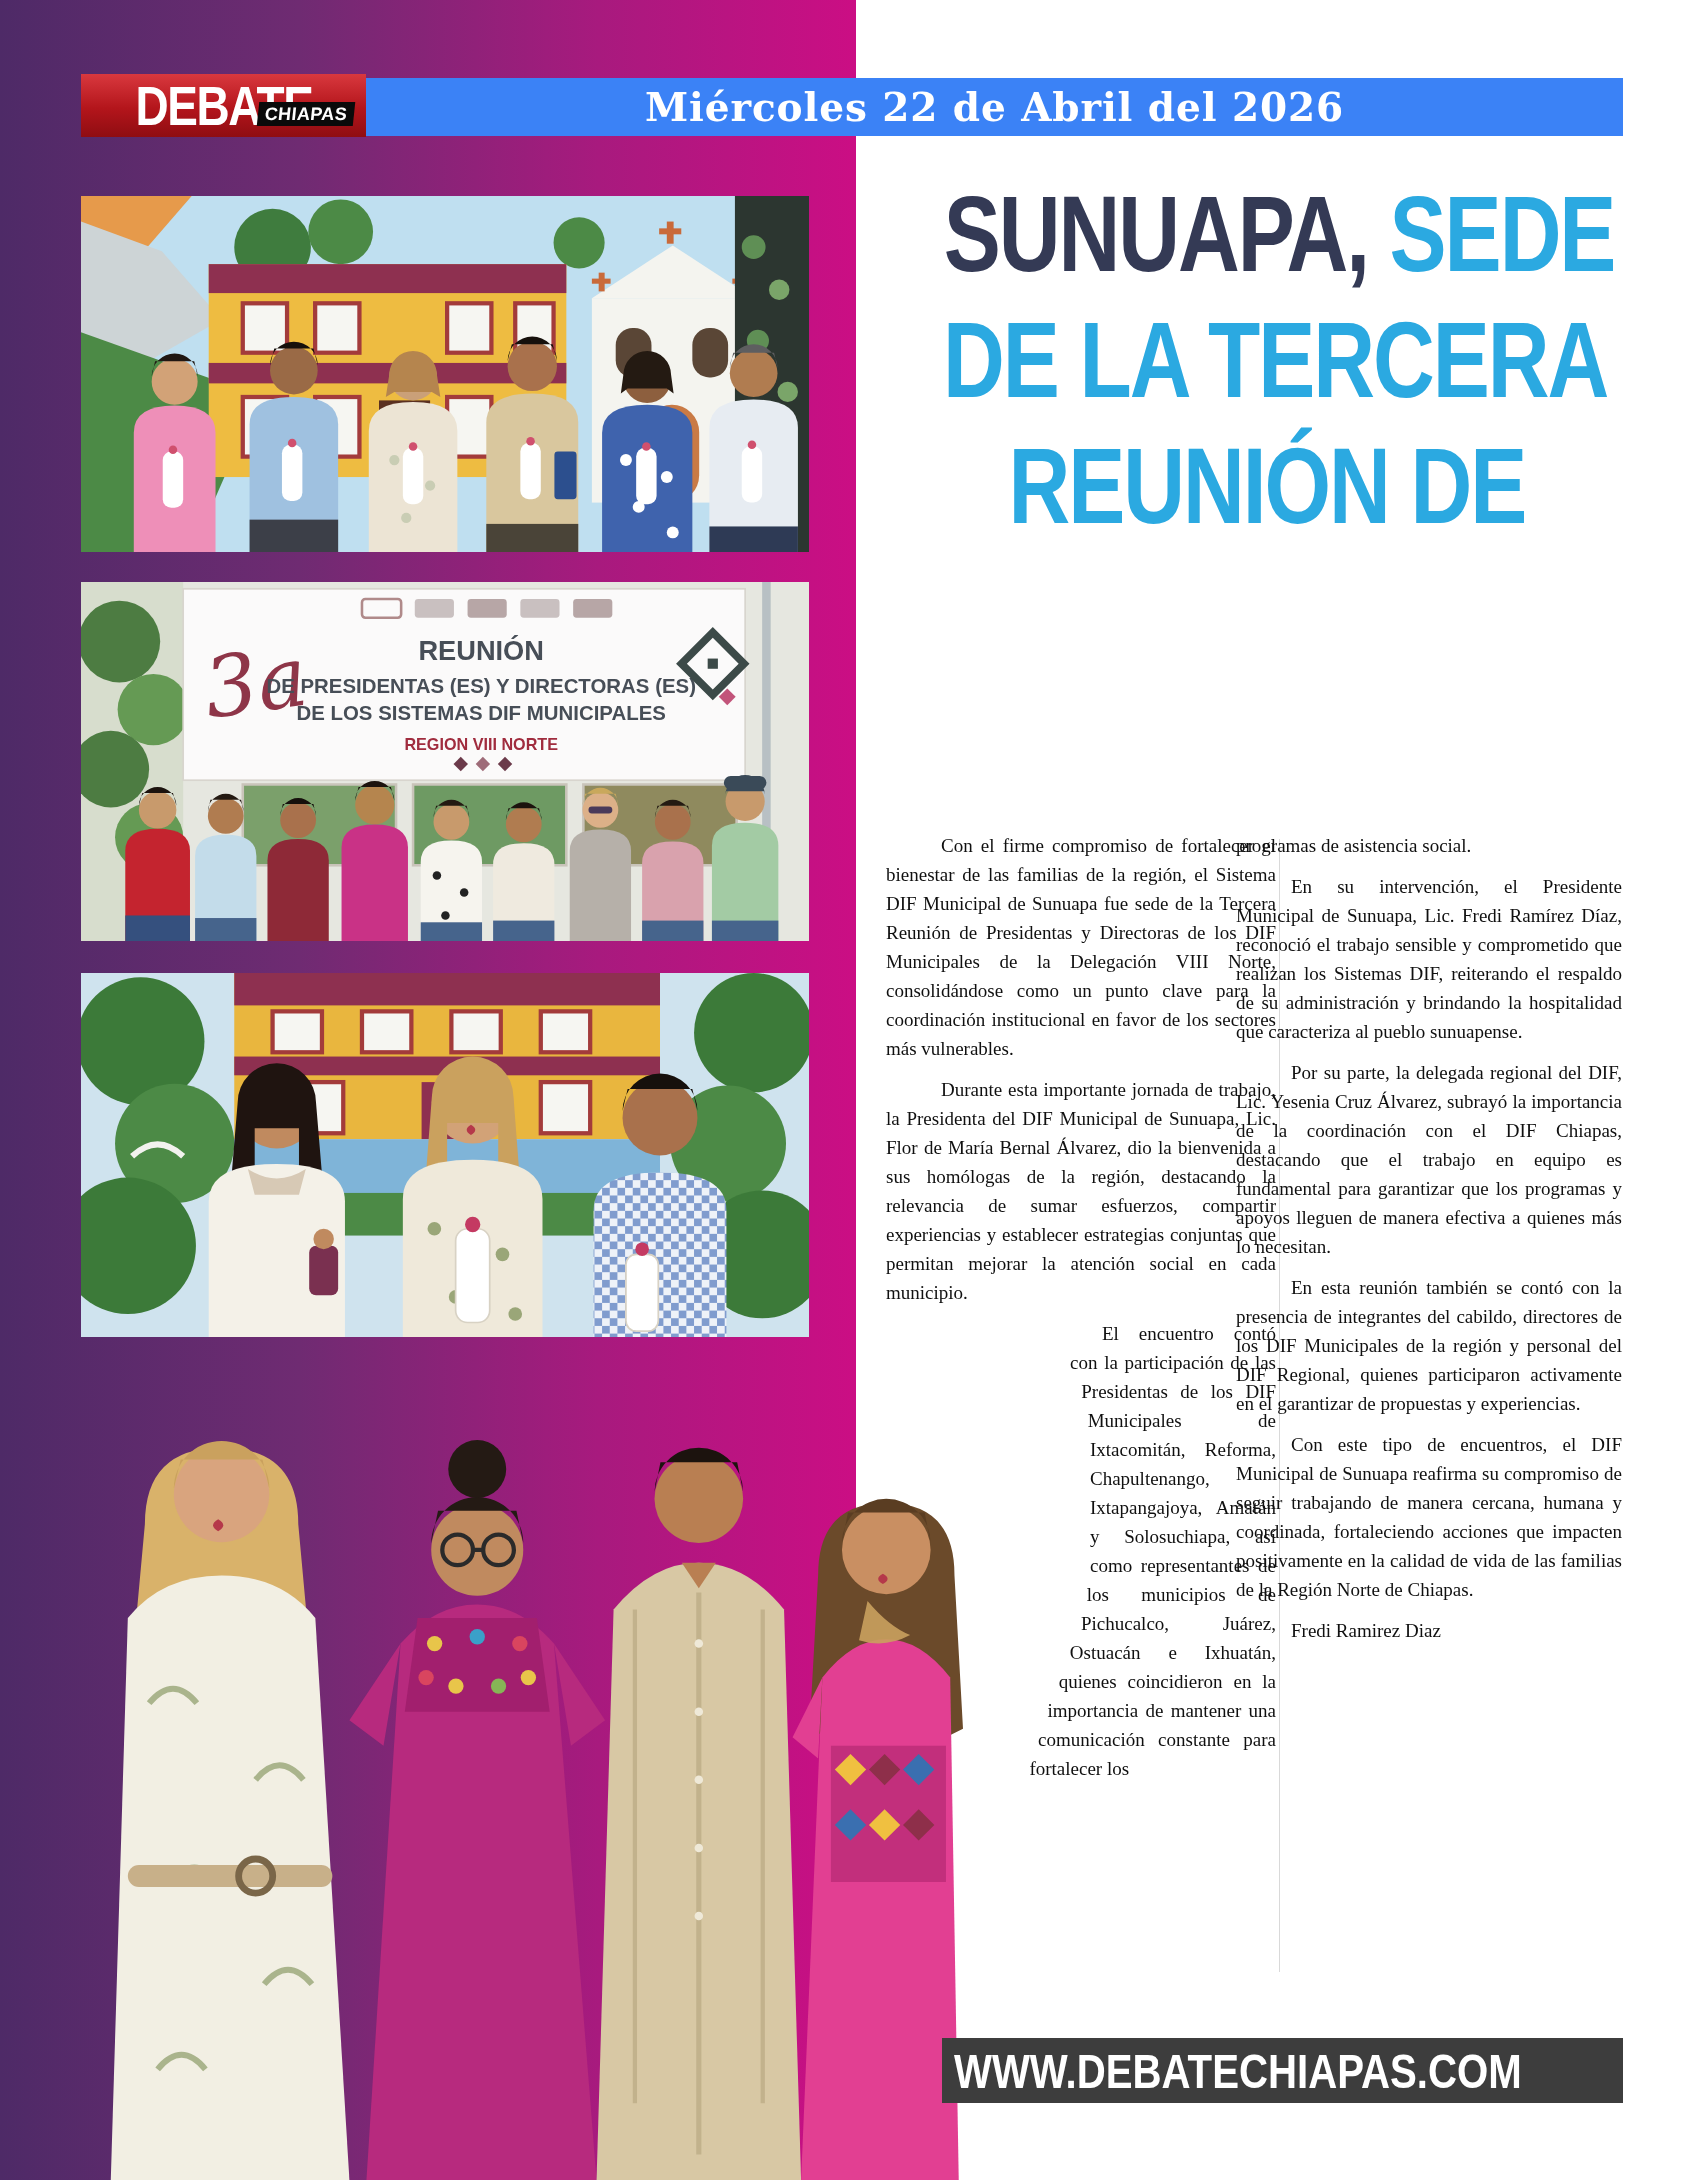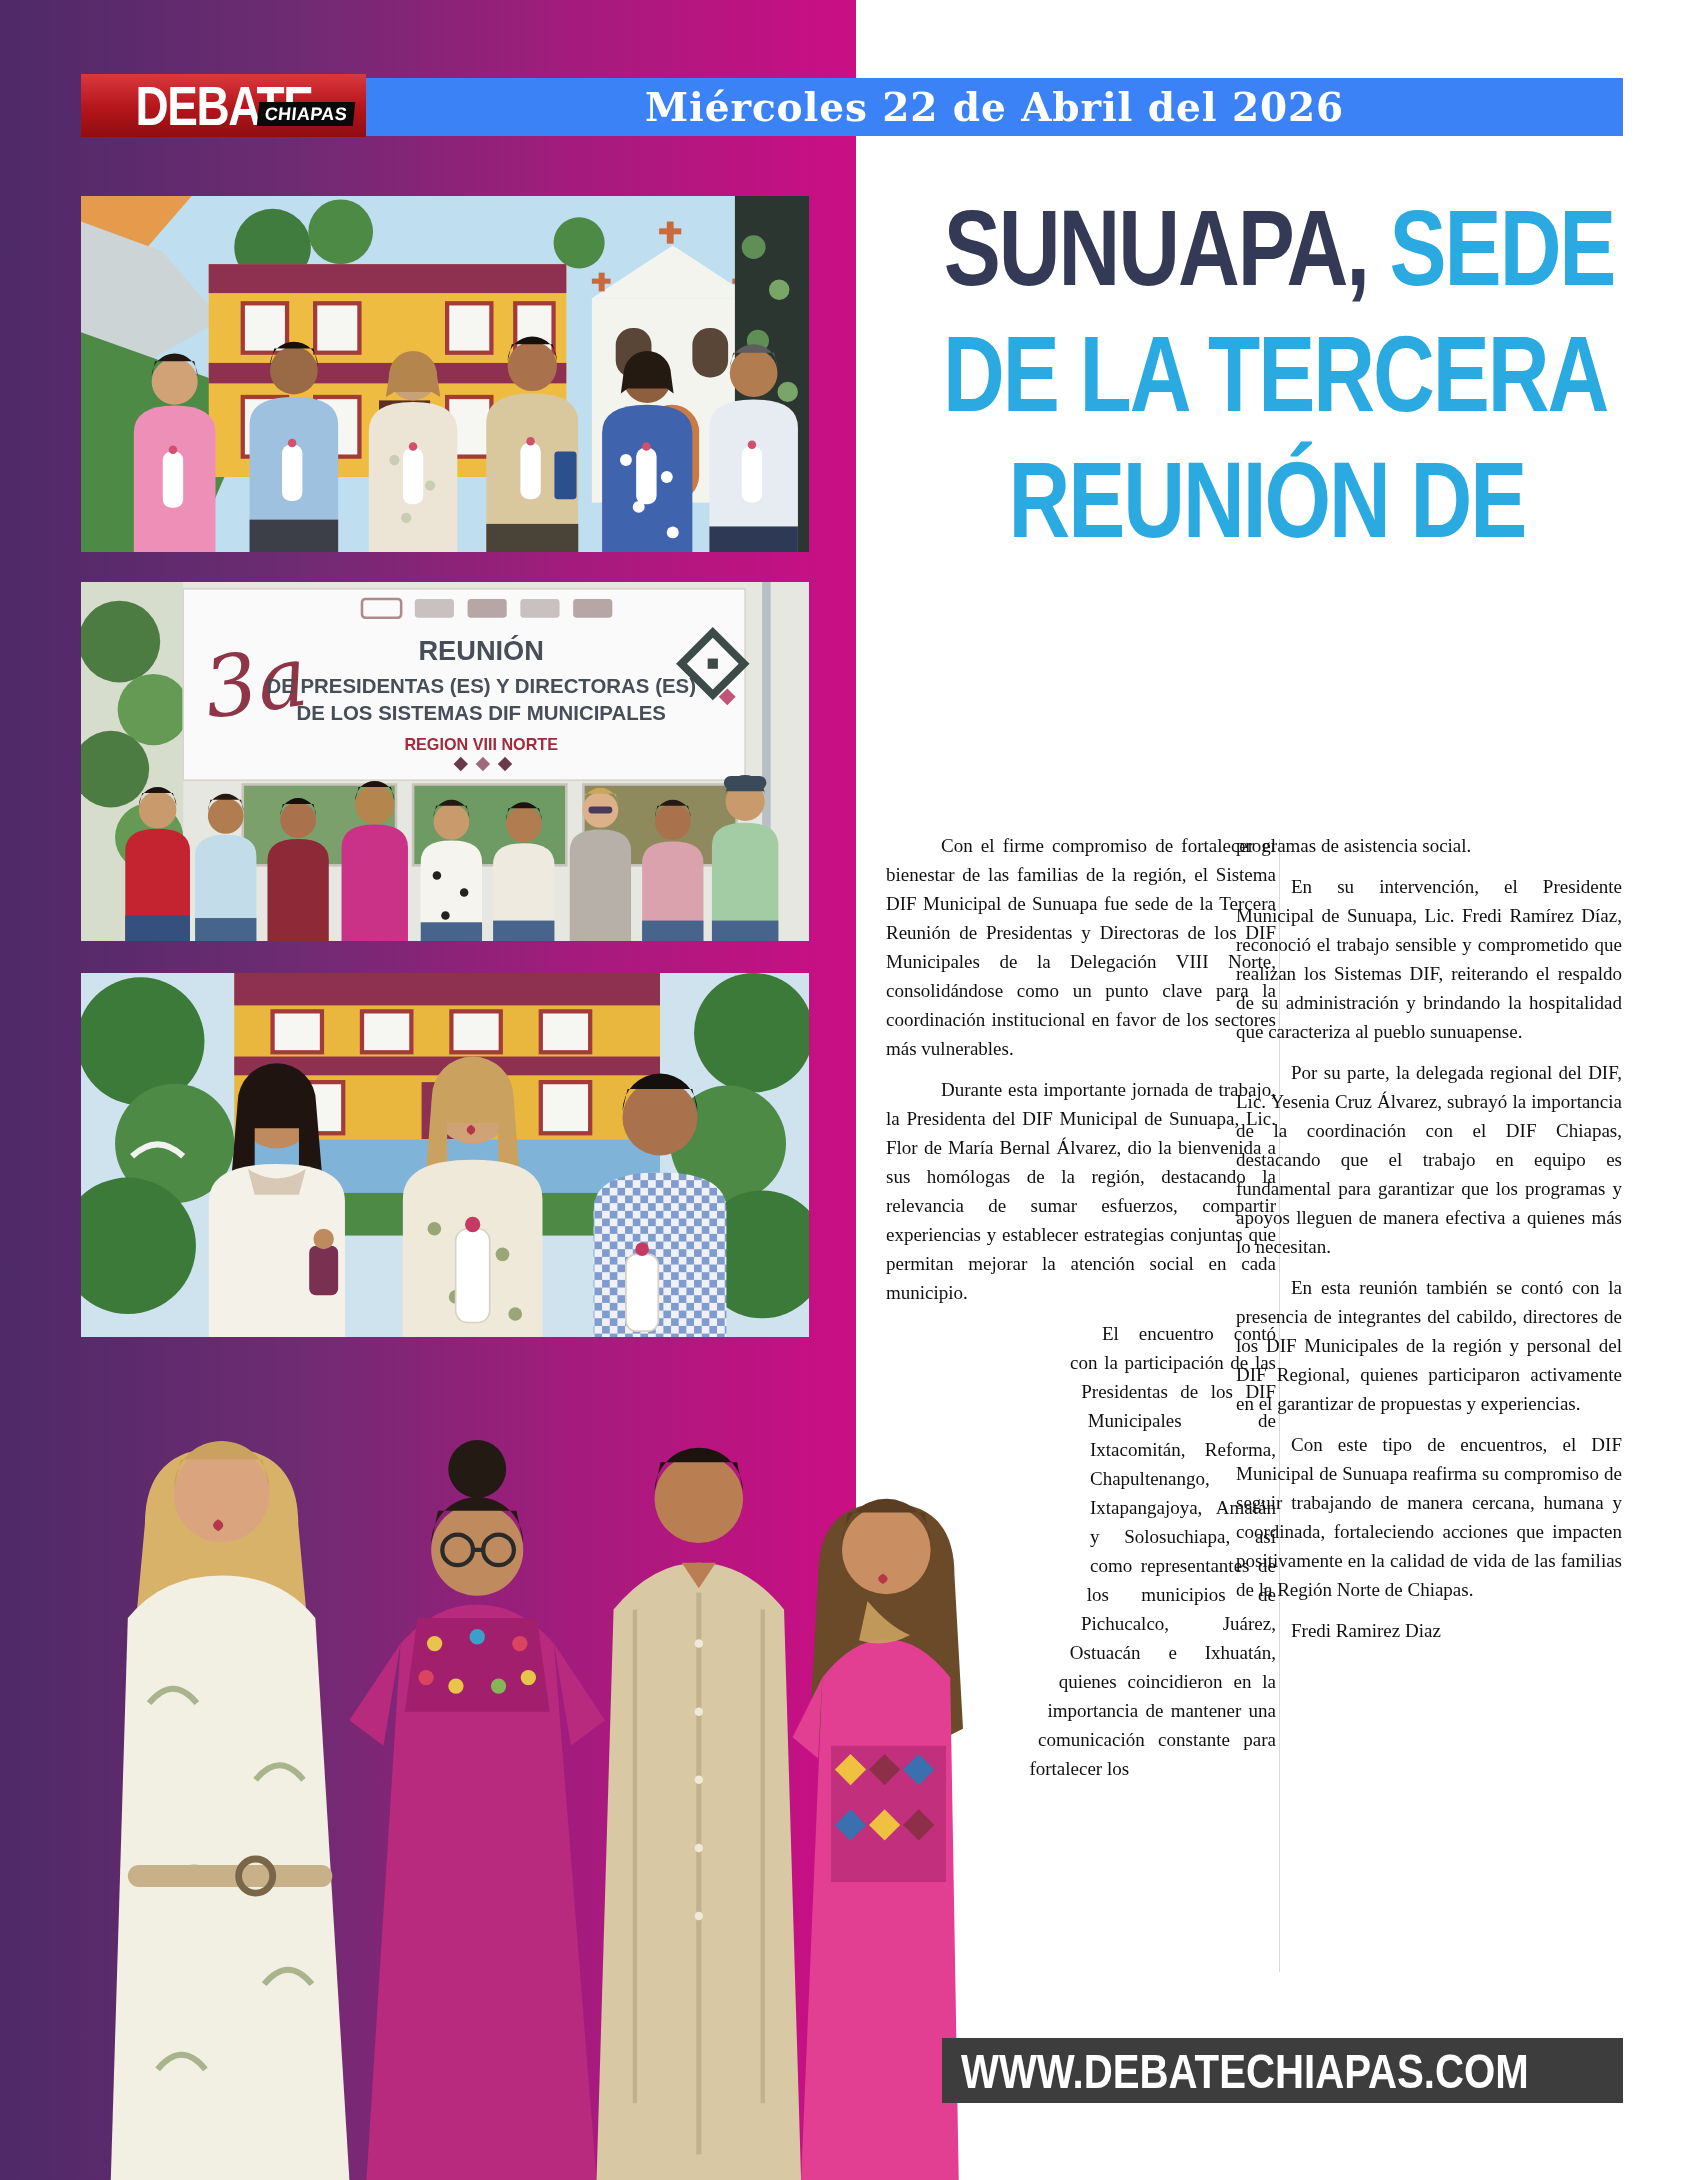--- a/index.html
+++ b/index.html
@@ -14,21 +14,21 @@
   .date-text{color:#ffffff;font-family:"DejaVu Serif",serif;font-weight:bold;font-size:39px;letter-spacing:0.9px;}
   .logo-box{position:absolute;left:81px;top:74px;width:285px;height:63px;z-index:5;
     background:linear-gradient(180deg,#d9383e 0%,#b3151b 55%,#8f0d12 100%);
     display:flex;align-items:center;justify-content:center;}
   .logo-text{color:#ffffff;font-family:"Liberation Sans",sans-serif;font-weight:bold;font-size:56px;
     letter-spacing:-1.7px;display:inline-block;transform:scaleX(.82);}
   .logo-sub{position:absolute;right:12px;bottom:10.2px;background:#0a0a0a;color:#ffffff;
     font-family:"Liberation Sans",sans-serif;font-weight:bold;font-size:18px;padding:1.7px 6.8px;
     transform:skewX(-6deg);letter-spacing:0.4px;}
   
-  .headline{position:absolute;left:860px;top:185px;width:813px;text-align:center;z-index:2;
+  .headline{position:absolute;left:860px;top:171px;width:813px;text-align:center;z-index:2;
     font-family:"Liberation Sans",sans-serif;font-weight:bold;}
   .hl-line{font-size:107px;line-height:126px;letter-spacing:-2.6px;white-space:nowrap;}
   .sq{display:inline-block;transform:scaleX(.8);transform-origin:50% 50%;white-space:nowrap;}
   .hl-dark{color:#343a55;}
   .hl-blue{color:#2ba9e1;}
   
   .col{position:absolute;top:831px;font-size:19px;line-height:29px;color:#101010;z-index:2;}
   .col1{left:886px;width:390px;}
   .col2{left:1236px;width:386px;}
   .col p{margin:0 0 12px 0;text-align:justify;text-indent:55px;}
@@ -42,21 +42,21 @@
   
   .photo{position:absolute;left:81px;width:728px;z-index:2;}
   .photo svg{display:block;width:100%;height:100%;}
   .photo1{top:196px;height:356px;}
   .photo2{top:582px;height:359px;}
   .photo3{top:973px;height:364px;}
   .figures{position:absolute;left:0;top:1337px;width:963px;height:843px;z-index:3;}
   .figures svg{display:block;width:100%;height:100%;}
   
   .footer-banner{position:absolute;left:942px;top:2038px;width:681px;height:65px;background:#3d3d3d;
-    display:flex;align-items:center;z-index:5;padding-left:19px;box-sizing:border-box;}
+    display:flex;align-items:center;z-index:5;padding-left:12px;box-sizing:border-box;}
   .footer-text{color:#ffffff;font-family:"Liberation Sans",sans-serif;font-weight:bold;font-size:49px;
     letter-spacing:0;display:inline-block;transform:scaleX(.82);transform-origin:0 50%;white-space:nowrap;}
   
   .svg-banner-title{font-family:"Liberation Sans",sans-serif;font-weight:bold;fill:#474e57;}
   .svg-banner-sub{font-family:"Liberation Sans",sans-serif;font-weight:bold;fill:#a02c3e;}
   .svg-badge{font-family:"DejaVu Serif",serif;font-style:italic;fill:#8e3548;}
 </style>
 </head>
 <body>
 

